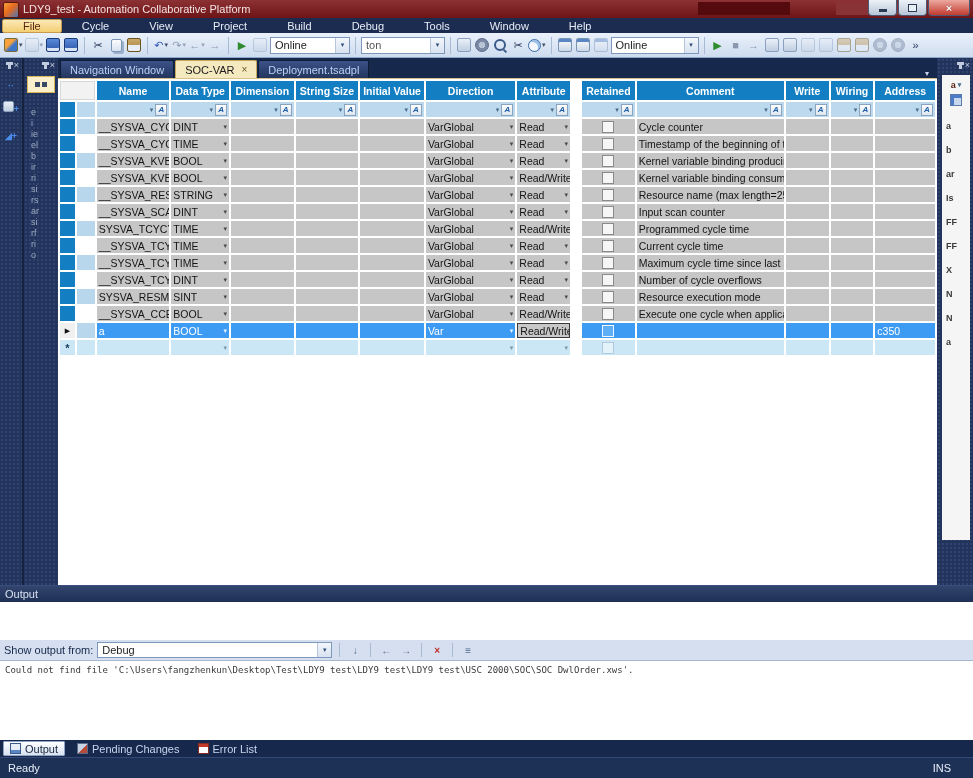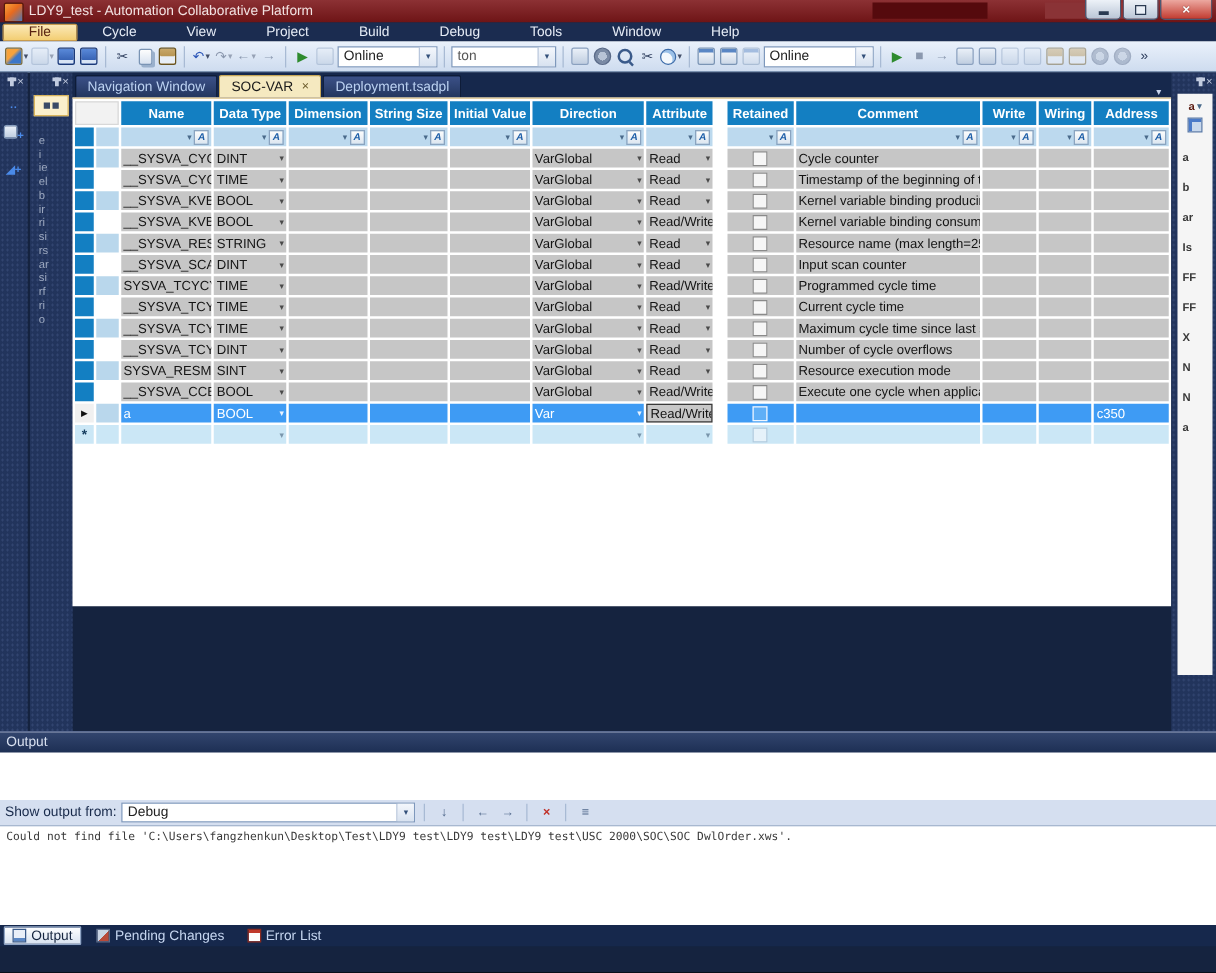--- a/index.html
+++ b/index.html
@@ -77,21 +77,21 @@
   .rp-frags div{margin-top:14px;}
 
   
   .doc-col{left:58px;top:58px;width:879px;height:527px;}
   .tabstrip{height:20px;background:#16284C;display:flex;align-items:flex-end;padding-left:2px;gap:1px;}
   .tab{height:17px;padding:0 9px;font-size:11px;color:#BCD2F2;display:flex;align-items:center;
        background:linear-gradient(#3C5188,#22365E);border:1px solid #0E1C38;border-bottom:none;border-radius:2px 2px 0 0;}
   .tab.active{background:#F5E9C0;color:#1A1A1A;border-color:#C8A858;}
   .tclose{margin-left:7px;font-size:10px;color:#6A5A2A;line-height:10px;}
   .tab-overflow{margin-left:auto;margin-right:8px;color:#C8D4EC;font-size:8px;}
-  .docarea{position:absolute;top:20px;left:0;width:879px;height:407px;background:#fff;border-top:1px solid #D8C088;box-sizing:border-box;padding:2px 0 0 2px;}
+  .docarea{position:absolute;top:20px;left:0;width:879px;height:507px;background:#fff;border-top:1px solid #D8C088;box-sizing:border-box;padding:2px 0 0 2px;}
 
   
   .ghead,.gfilter,.grow{display:flex;}
   .c0{width:15px;}.c1{width:18px;}.c2{width:73px;}.c3{width:58px;}.c4{width:63px;}.c5{width:63px;}
   .c6{width:64px;}.c7{width:90px;}.c8{width:53px;}.c9{width:53px;margin-left:10px;}.c10{width:148px;}
   .c11{width:43px;}.c12{width:43px;text-align:center;}.c13{width:60px;}
   .ghead{height:19px;margin-bottom:2px;}
   .hcorner{width:35px;margin-right:2px;background:#F2F2F2;border:1px solid #D8D8D8;box-sizing:border-box;}
   .hc{background:#137FC2;color:#fff;font-size:10.5px;font-weight:bold;display:flex;align-items:center;
       justify-content:center;margin-right:2px;white-space:nowrap;overflow:hidden;}
@@ -913,14 +913,20 @@
     <div class="btab">
       <span class="ico-pending"></span>
       <span>Pending Changes</span>
     </div>
     <div class="btab">
       <span class="ico-error"></span>
       <span>Error List</span>
     </div>
   </div>
 
+  <div class="abs statusbar">
+    <span>Ready</span>
+    <span class="sb-right">
+      <span>INS</span>
+    </span>
+  </div>
 
 </div>
 
 </body></html>

